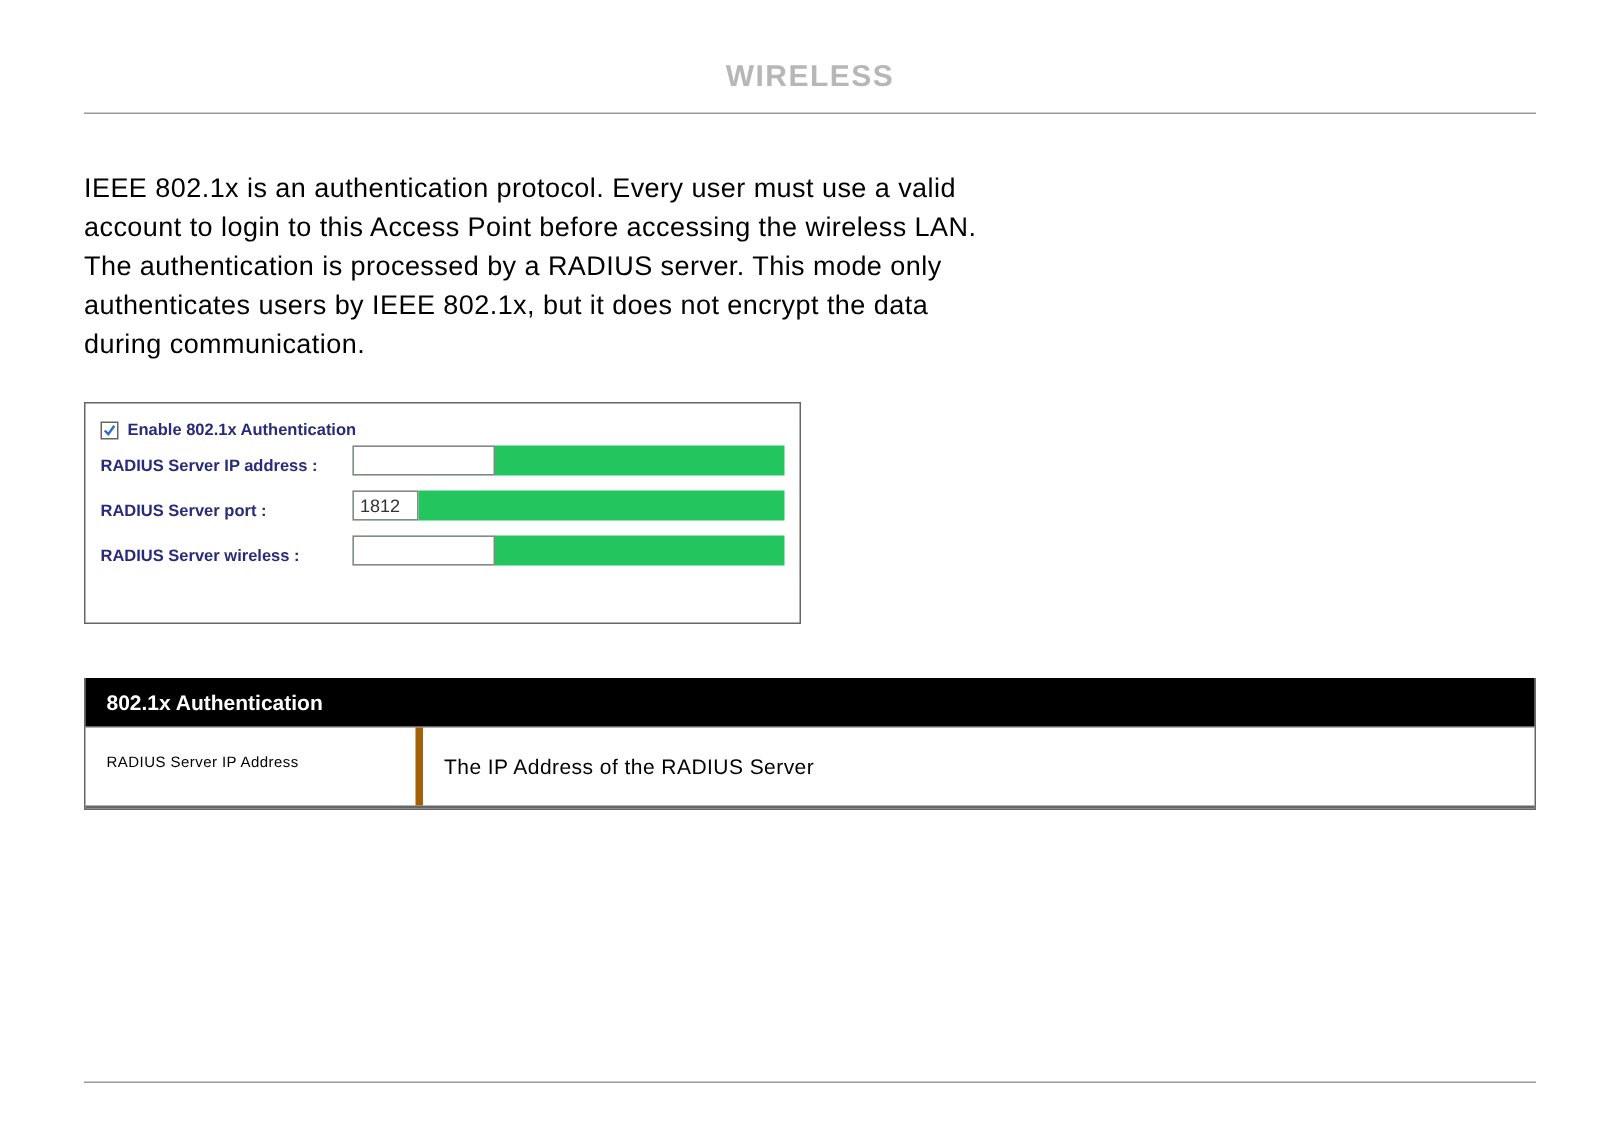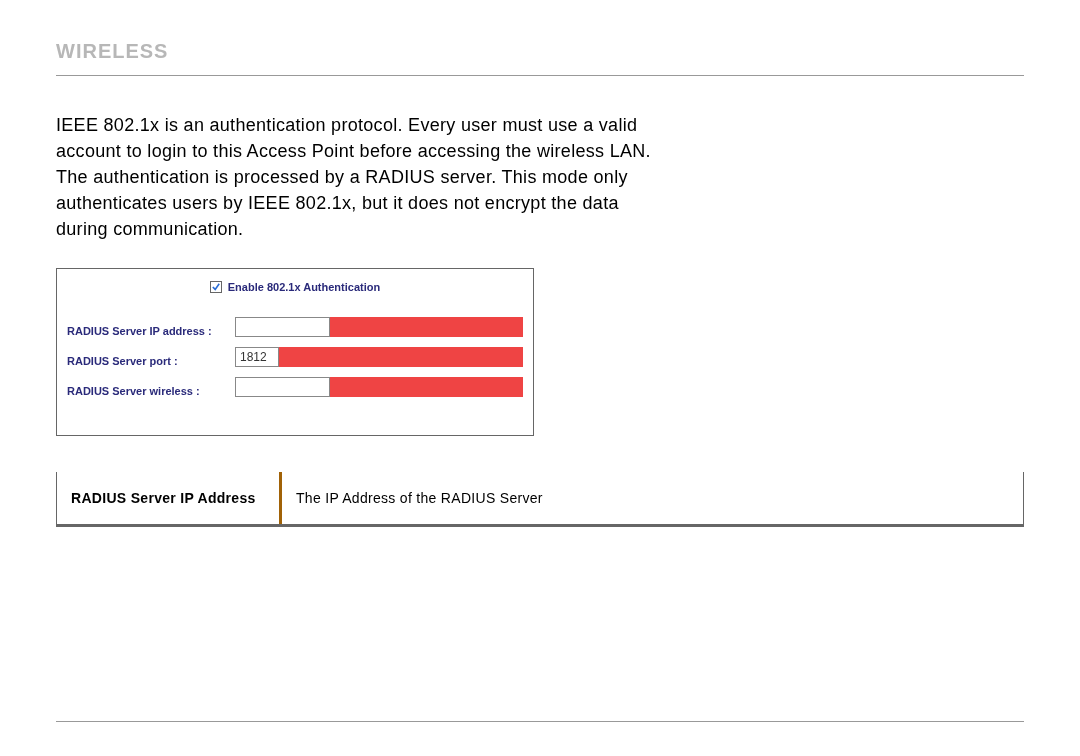--- a/index.html
+++ b/index.html
@@ -12,20 +12,21 @@
       padding: 40px 56px 0 56px;
     }
 
     .page-title {
       font-size: 20px;
       font-weight: bold;
       letter-spacing: 1px;
       color: #b7b7b7;
       text-transform: uppercase;
       margin-bottom: 12px;
+      text-align: center;
     }
     .hr-top {
       border: none;
       border-top: 1px solid #999;
       margin-bottom: 36px;
     }
 
     .intro-para {
       font-size: 18px;
       line-height: 1.45;
@@ -40,22 +41,21 @@
       width: 478px;
       border: 1px solid #666;
       padding: 12px 10px 28px 10px;
       margin-bottom: 36px;
     }
 
     .form-panel .enable-row {
       display: flex;
       align-items: center;
       gap: 6px;
-      margin-bottom: 24px;
-      justify-content: center;
+      margin-bottom: 4px;
     }
     .checkbox-box {
       width: 12px;
       height: 12px;
       border: 1px solid #666;
       display: inline-flex;
       align-items: center;
       justify-content: center;
       background: #fff;
     }
@@ -77,21 +77,21 @@
     .form-label {
       font-size: 11px;
       font-weight: bold;
       color: #2a2a7a;
       width: 168px;
       flex: 0 0 168px;
     }
     .input-wrap {
       flex: 1;
       height: 20px;
-      background: #ef4444;
+      background: #22c55e;
       display: flex;
       align-items: center;
     }
     .input-box {
       height: 20px;
       background: #fff;
       border: 1px solid #888;
       display: flex;
       align-items: center;
       padding: 0 4px;
@@ -116,24 +116,24 @@
       padding: 8px 14px;
     }
     .desc-row {
       display: flex;
       border-top: 1px solid #666;
     }
     .desc-row:first-of-type { border-top: none; }
     .desc-k {
       width: 225px;
       flex: 0 0 225px;
-      font-size: 14px;
-      font-weight: bold;
+      font-size: 10px;
+      font-weight: normal;
       padding: 18px 14px;
-      border-right: 3px solid #a16207;
+      border-right: 5px solid #a16207;
       letter-spacing: 0.3px;
     }
     .desc-v {
       flex: 1;
       font-size: 14px;
       padding: 18px 14px;
       letter-spacing: 0.3px;
     }
 
     
@@ -190,20 +190,21 @@
   <div class="form-row">
     <span class="form-label">RADIUS Server wireless :</span>
     <div class="input-wrap">
       <div class="input-box input-pw"></div>
     </div>
   </div>
 
 </div>
 
 <div class="desc-table-wrap">
+  <div class="desc-header">802.1x Authentication</div>
 
   <div class="desc-row">
     <div class="desc-k">RADIUS Server IP Address</div>
     <div class="desc-v">The IP Address of the RADIUS Server</div>
   </div>
   <div class="desc-row">
   </div>
   <div class="desc-row">
   </div>
 </div>

